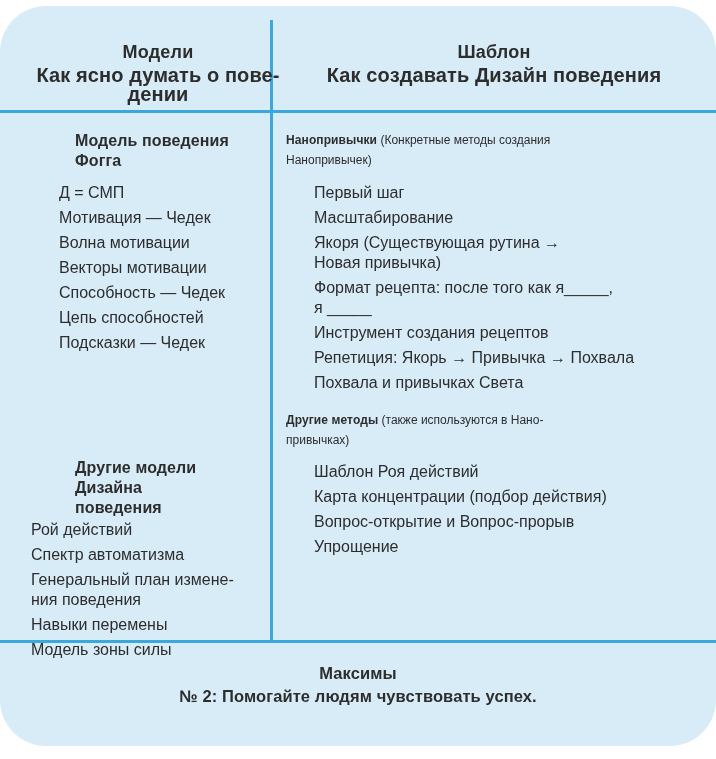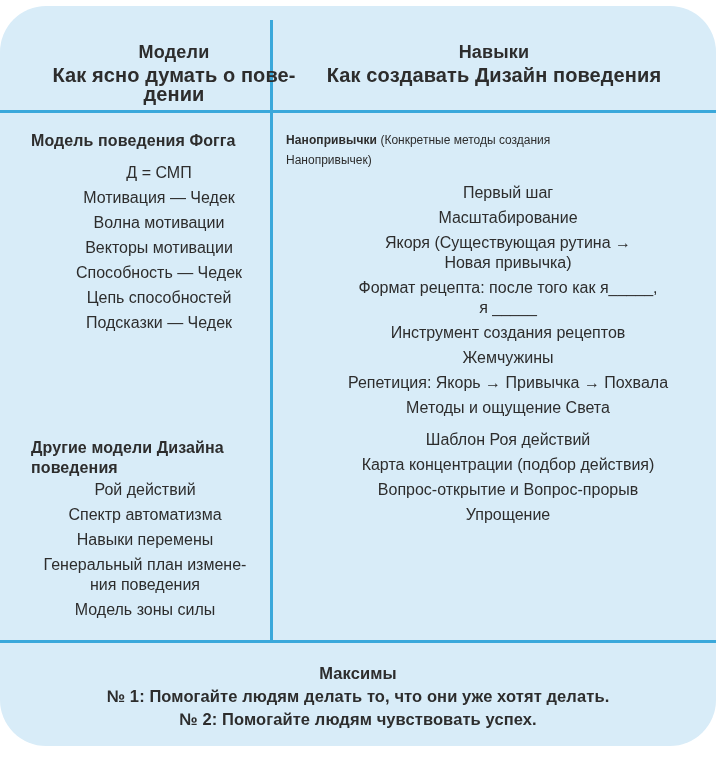--- a/index.html
+++ b/index.html
@@ -18,42 +18,42 @@
   .card{
     position:absolute;left:0;right:0;top:6px;bottom:13px;
     background:var(--card-bg);border-radius:46px;
   }
   .divider{position:absolute;background:var(--line);}
   .divider-v{left:270px;top:20px;width:3px;height:620px;}
   .divider-h1{left:0;right:0;top:110px;height:3px;}
   .divider-h2{left:0;right:0;top:640px;height:3px;}
 
   .hdr{position:absolute;top:42px;text-align:center;font-weight:bold;}
-  .hdr-left{left:16px;width:316px;}
+  .hdr-left{left:0;width:316px;}
   .hdr-right{left:272px;width:444px;}
   .hdr-title{font-size:18px;line-height:21px;letter-spacing:.2px;}
   .hdr-sub{font-size:20px;line-height:19px;margin-top:3px;white-space:pre-line;letter-spacing:.1px;}
 
   .col{position:absolute;top:131px;font-size:16px;}
   .col-left{left:31px;width:228px;}
   .col-right{left:286px;width:416px;}
 
-  .sec-heading{font-weight:bold;font-size:16px;line-height:20px;white-space:pre-line;letter-spacing:.1px;}
+  .sec-heading{font-weight:bold;font-size:16px;line-height:20px;white-space:pre-line;letter-spacing:.1px;margin-left:44px;}
   .sec-heading.gap-left{margin-top:105px;}
 
   .para{margin:0;font-size:12px;line-height:19.5px;}
   .para .b{font-weight:bold;letter-spacing:.1px;}
   .para .rest{white-space:pre-line;}
   .para.gap-right{margin-top:18px;}
 
   .list{list-style:none;margin:12px 0 0 0;padding:0;}
   .list.indented{padding-left:28px;}
   .list.tight{margin-top:2px;}
   .list.m13{margin-top:13px;}
-  .list li{line-height:20px;margin-bottom:5px;white-space:pre-line;text-align:center;}
+  .list li{line-height:20px;margin-bottom:5px;white-space:pre-line;}
 
   .footer{
     position:absolute;left:0;top:662px;width:716px;text-align:center;
     font-weight:bold;font-size:16.5px;line-height:23px;letter-spacing:.1px;
   }
 </style>
 </head>
 <body>
 
 <div class="page">
@@ -63,70 +63,70 @@
   <div class="divider divider-h2"></div>
   <div class="divider divider-v"></div>
 
   <div class="hdr hdr-left">
     <div class="hdr-title">Модели</div>
     <div class="hdr-sub">Как ясно думать о пове-
 дении</div>
   </div>
 
   <div class="hdr hdr-right">
-    <div class="hdr-title">Навыки</div>
+    <div class="hdr-title">Шаблон</div>
     <div class="hdr-sub">Как создавать Дизайн поведения</div>
   </div>
 
   <div class="col col-left">
     <div class="sec-heading">Модель поведения Фогга</div>
     <ul class="list indented">
       <li>Д = СМП</li>
       <li>Мотивация — Чедек</li>
       <li>Волна мотивации</li>
       <li>Векторы мотивации</li>
       <li>Способность — Чедек</li>
       <li>Цепь способностей</li>
       <li>Подсказки — Чедек</li>
     </ul>
 
     <div class="sec-heading gap-left">Другие модели Дизайна
 поведения</div>
     <ul class="list tight">
       <li>Рой действий</li>
       <li>Спектр автоматизма</li>
-      <li>Навыки перемены</li>
       <li>Генеральный план измене-
 ния поведения</li>
+      <li>Навыки перемены</li>
       <li>Модель зоны силы</li>
     </ul>
   </div>
 
   <div class="col col-right">
     <p class="para"><span class="b">Нанопривычки</span><span class="rest"> (Конкретные методы создания
 Нанопривычек)</span></p>
     <ul class="list indented m13">
       <li>Первый шаг</li>
       <li>Масштабирование</li>
       <li>Якоря (Существующая рутина →
 Новая привычка)</li>
       <li>Формат рецепта: после того как я_____,
 я _____</li>
       <li>Инструмент создания рецептов</li>
-      <li>Жемчужины</li>
       <li>Репетиция: Якорь → Привычка → Похвала</li>
-      <li>Методы и ощущение Света</li>
+      <li>Похвала и привычках Света</li>
     </ul>
 
+    <p class="para gap-right"><span class="b">Другие методы</span><span class="rest"> (также используются в Нано-
+привычках)</span></p>
     <ul class="list indented">
       <li>Шаблон Роя действий</li>
       <li>Карта концентрации (подбор действия)</li>
       <li>Вопрос-открытие и Вопрос-прорыв</li>
       <li>Упрощение</li>
     </ul>
   </div>
 
   <div class="footer">
     <div>Максимы</div>
-    <div>№ 1: Помогайте людям делать то, что они уже хотят делать.</div>
     <div>№ 2: Помогайте людям чувствовать успех.</div>
   </div>
 </div>
 
 </body></html>

